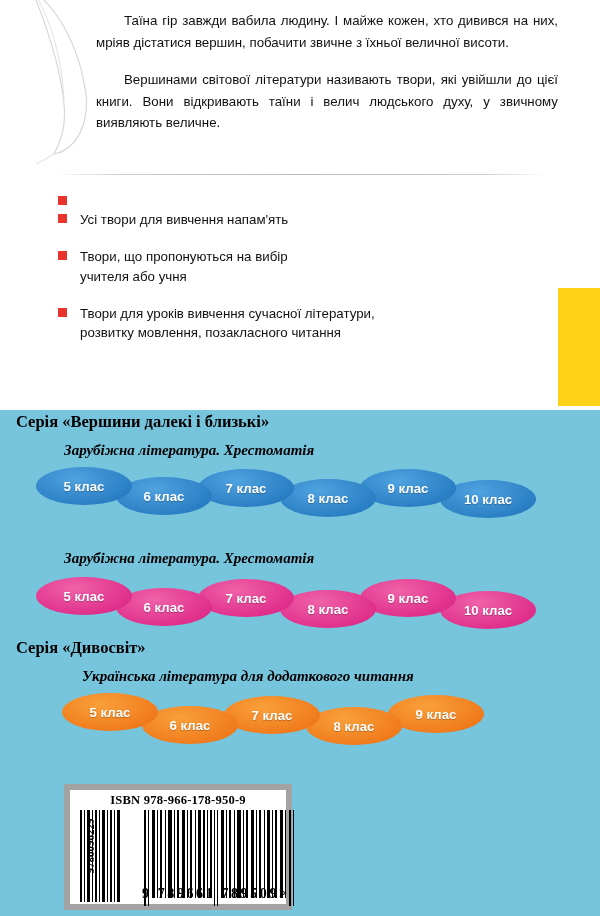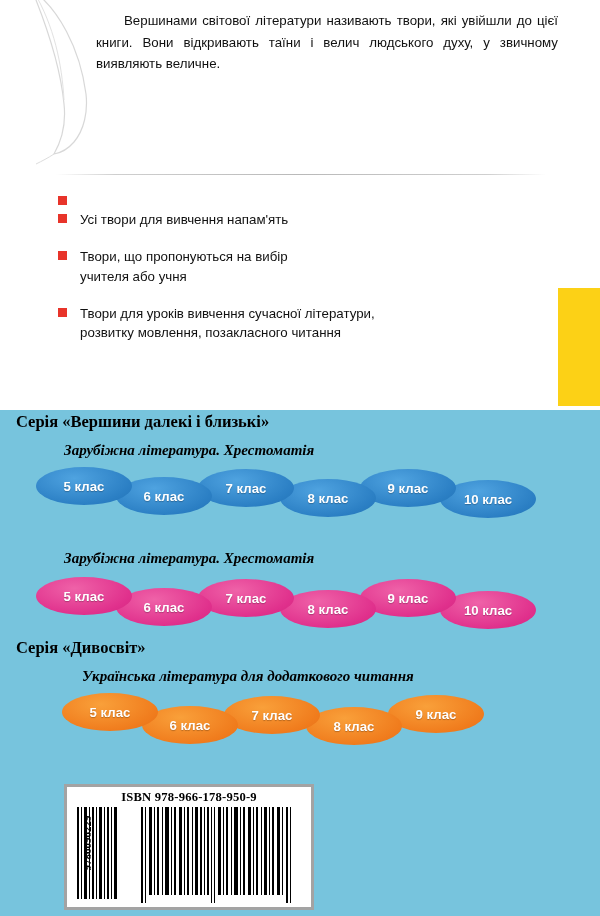--- a/index.html
+++ b/index.html
@@ -115,23 +115,23 @@
     text-shadow: 0 1px 1px rgba(0,0,0,0.25);
   }
   .oval.blue  { background: radial-gradient(ellipse at 40% 30%, #4fa3e0 0%, #2b7fc4 70%, #2272b5 100%); }
   .oval.pink  { background: radial-gradient(ellipse at 40% 30%, #ef62a8 0%, #e0308c 70%, #d2277f 100%); }
   .oval.orange{ background: radial-gradient(ellipse at 40% 30%, #f9a03a 0%, #f07c1d 70%, #e4701a 100%); }
 
   
   .isbn-box {
     position: absolute;
     left: 64px; top: 784px;
-    width: 250px; height: 126px;
+    width: 228px; height: 126px;
     background: #ffffff;
-    border: 3px solid #a3a3a3;
+    border: 6px solid #a3a3a3;
     display: flex;
     flex-direction: column;
   }
   .isbn-text {
     text-align: center;
     font-family: "Liberation Serif", serif;
     font-size: 12.6px;
     font-weight: bold;
     color: #000;
     padding-top: 3px;
@@ -173,20 +173,21 @@
 
   <div class="top-area">
 
     <svg class="quill" viewBox="0 0 70 175">
       <path d="M4 0 C30 18 52 58 58 104 C60 122 56 140 46 152 C40 159 32 163 26 164 C34 150 38 132 36 114 C33 82 22 44 4 0 Z" fill="none" stroke="#d8d8d8" stroke-width="1.2"></path>
       <path d="M6 2 C26 36 34 74 36 110" fill="none" stroke="#e2e2e2" stroke-width="1"></path>
       <path d="M26 164 C20 168 14 171 8 174" fill="none" stroke="#dddddd" stroke-width="1"></path>
     </svg>
 
     <div class="intro">
+      <p>Таїна гір завжди вабила людину. І майже кожен, хто дивився на них, мріяв дістатися вершин, побачити звичне з їхньої величної висоти.</p>
       <p>Вершинами світової літератури називають твори, які увійшли до цієї книги. Вони відкривають таїни і велич людського духу, у звичному виявляють величне.</p>
     </div>
 
     <div class="divider"></div>
 
     <div class="bullets">
       <div class="bullet-item">
         <span class="bullet-marker"></span>
       </div>
       <div class="bullet-item">
@@ -341,16 +342,19 @@
           <rect x="123" y="0" width="3" height="88"></rect>
           <rect x="128" y="0" width="1" height="88"></rect>
           <rect x="131" y="0" width="2" height="88"></rect>
           <rect x="136" y="0" width="3" height="88"></rect>
           <rect x="141" y="0" width="1" height="88"></rect>
           <rect x="145" y="0" width="2" height="96"></rect>
           <rect x="149" y="0" width="1" height="96"></rect>
         </g>
       </svg>
 
+      <div class="bc-digits">
+        <span>9 789661 789509</span><span>&gt;</span>
+      </div>
     </div>
   </div>
 
 </div>
 
 </body></html>

